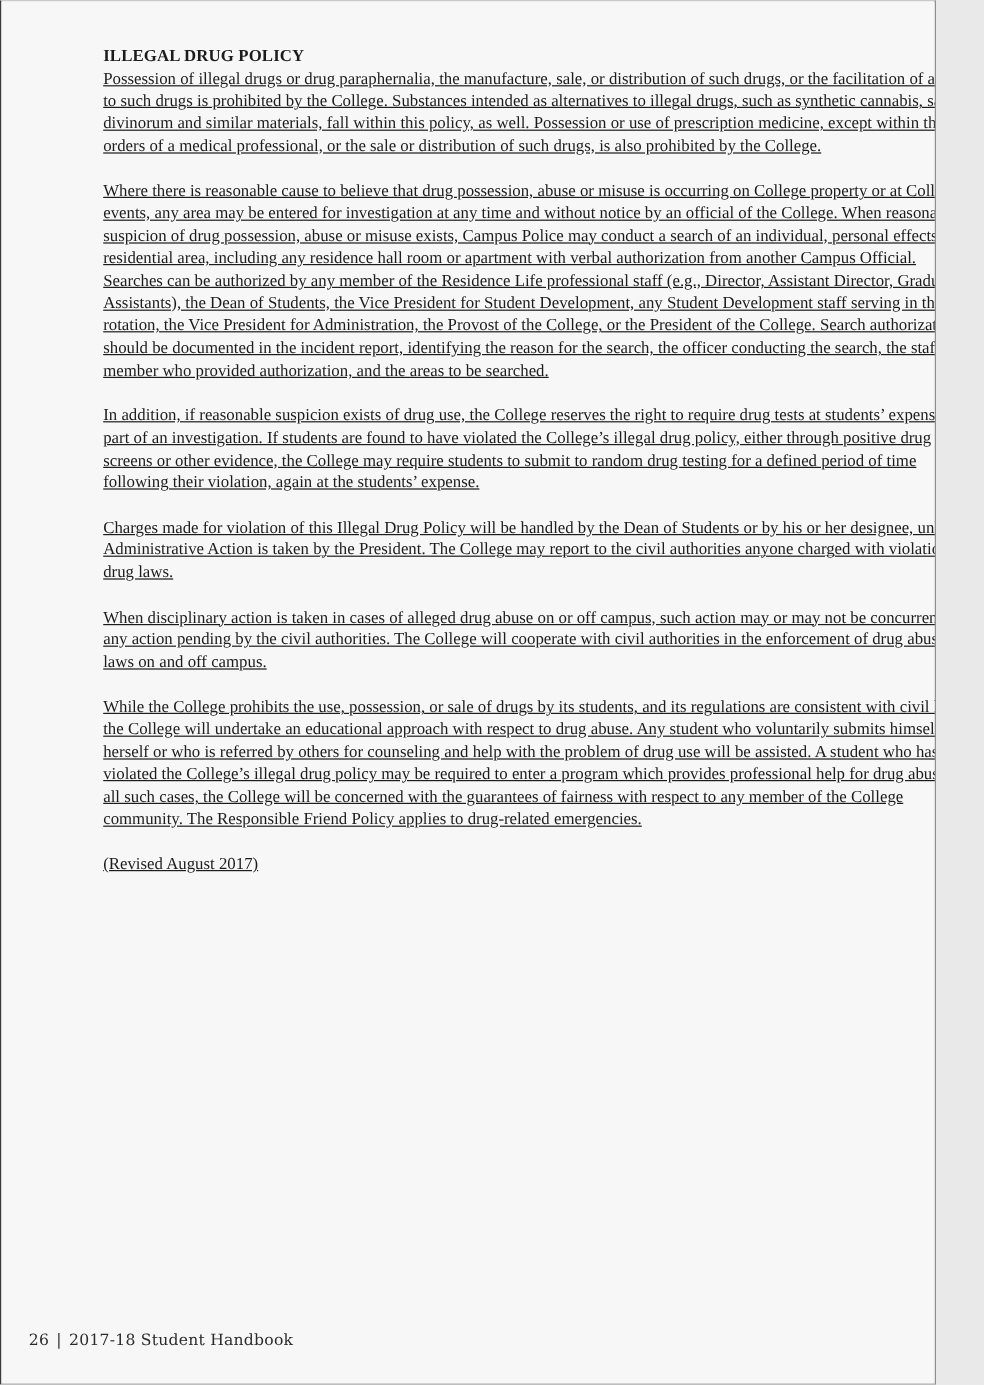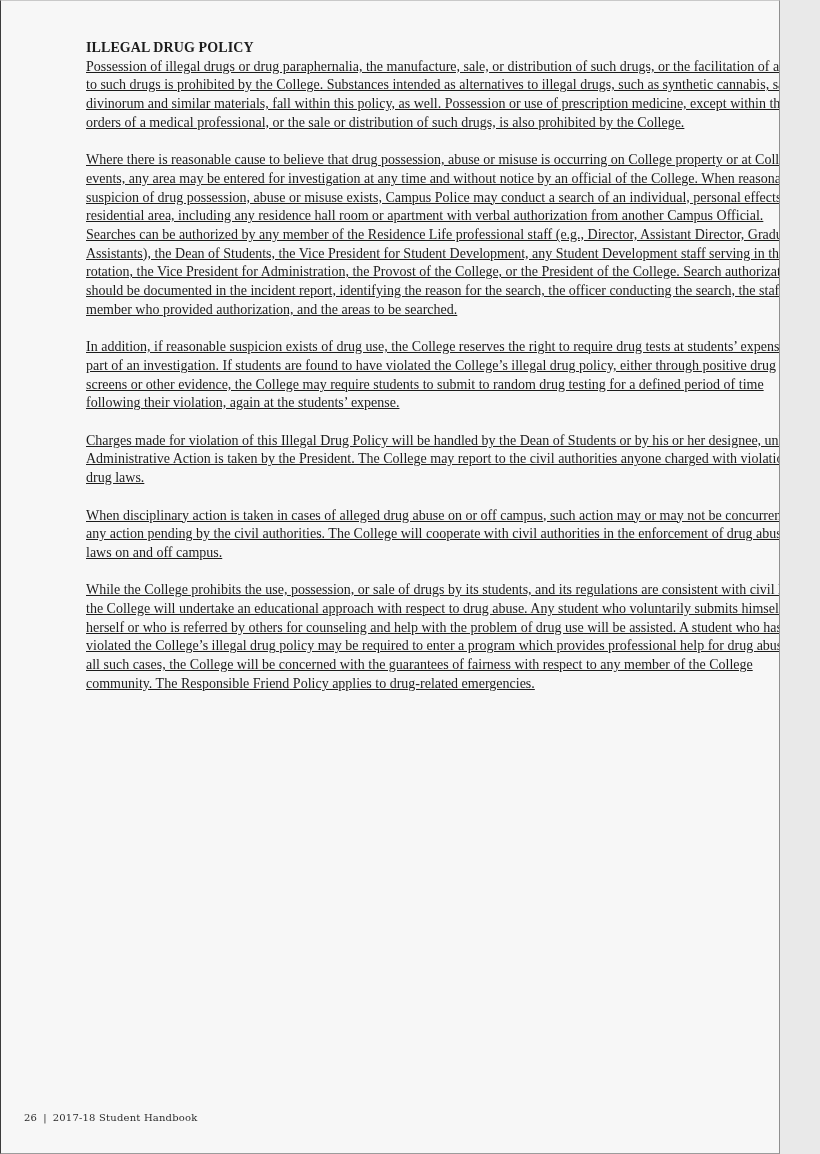--- a/index.html
+++ b/index.html
@@ -45,21 +45,21 @@
     margin-top: 0;
   }
   .content p.revision {
     margin-bottom: 0;
   }
   .footer {
     position: absolute;
     left: 23px;
     bottom: 26px;
     font-family: "DejaVu Serif", serif;
-    font-size: 10px;
+    font-size: 13px;
     line-height: 18px;
     color: #2b2b2b;
     letter-spacing: 0.2px;
     margin-top: 30px;
   }
   .footer .sep {
     margin: 0 6px;
     color: #2b2b2b;
   }
 </style>
@@ -68,18 +68,19 @@
 
 <div class="page">
   <div class="content">
     <h1>ILLEGAL DRUG POLICY</h1>
     <p class="first">Possession of illegal drugs or drug paraphernalia, the manufacture, sale, or distribution of such drugs, or the facilitation of access to such drugs is prohibited by the College. Substances intended as alternatives to illegal drugs, such as synthetic cannabis, salvia divinorum and similar materials, fall within this policy, as well. Possession or use of prescription medicine, except within the orders of a medical professional, or the sale or distribution of such drugs, is also prohibited by the College.</p>
     <p>Where there is reasonable cause to believe that drug possession, abuse or misuse is occurring on College property or at College events, any area may be entered for investigation at any time and without notice by an official of the College. When reasonable suspicion of drug possession, abuse or misuse exists, Campus Police may conduct a search of an individual, personal effects, or residential area, including any residence hall room or apartment with verbal authorization from another Campus Official. Searches can be authorized by any member of the Residence Life professional staff (e.g., Director, Assistant Director, Graduate Assistants), the Dean of Students, the Vice President for Student Development, any Student Development staff serving in the duty rotation, the Vice President for Administration, the Provost of the College, or the President of the College. Search authorization should be documented in the incident report, identifying the reason for the search, the officer conducting the search, the staff member who provided authorization, and the areas to be searched.</p>
     <p>In addition, if reasonable suspicion exists of drug use, the College reserves the right to require drug tests at students’ expense as part of an investigation. If students are found to have violated the College’s illegal drug policy, either through positive drug screens or other evidence, the College may require students to submit to random drug testing for a defined period of time following their violation, again at the students’ expense.</p>
     <p>Charges made for violation of this Illegal Drug Policy will be handled by the Dean of Students or by his or her designee, unless Administrative Action is taken by the President. The College may report to the civil authorities anyone charged with violation of drug laws.</p>
     <p>When disciplinary action is taken in cases of alleged drug abuse on or off campus, such action may or may not be concurrent with any action pending by the civil authorities. The College will cooperate with civil authorities in the enforcement of drug abuse laws on and off campus.</p>
     <p>While the College prohibits the use, possession, or sale of drugs by its students, and its regulations are consistent with civil laws, the College will undertake an educational approach with respect to drug abuse. Any student who voluntarily submits himself or herself or who is referred by others for counseling and help with the problem of drug use will be assisted. A student who has violated the College’s illegal drug policy may be required to enter a program which provides professional help for drug abuse. In all such cases, the College will be concerned with the guarantees of fairness with respect to any member of the College community. The Responsible Friend Policy applies to drug-related emergencies.</p>
+    <p class="revision">(Revised August 2017)</p>
   </div>
 
   <div class="footer">
     <span>26</span><span class="sep">|</span><span>2017-18 Student Handbook</span>
   </div>
 </div>
 
 </body></html>

